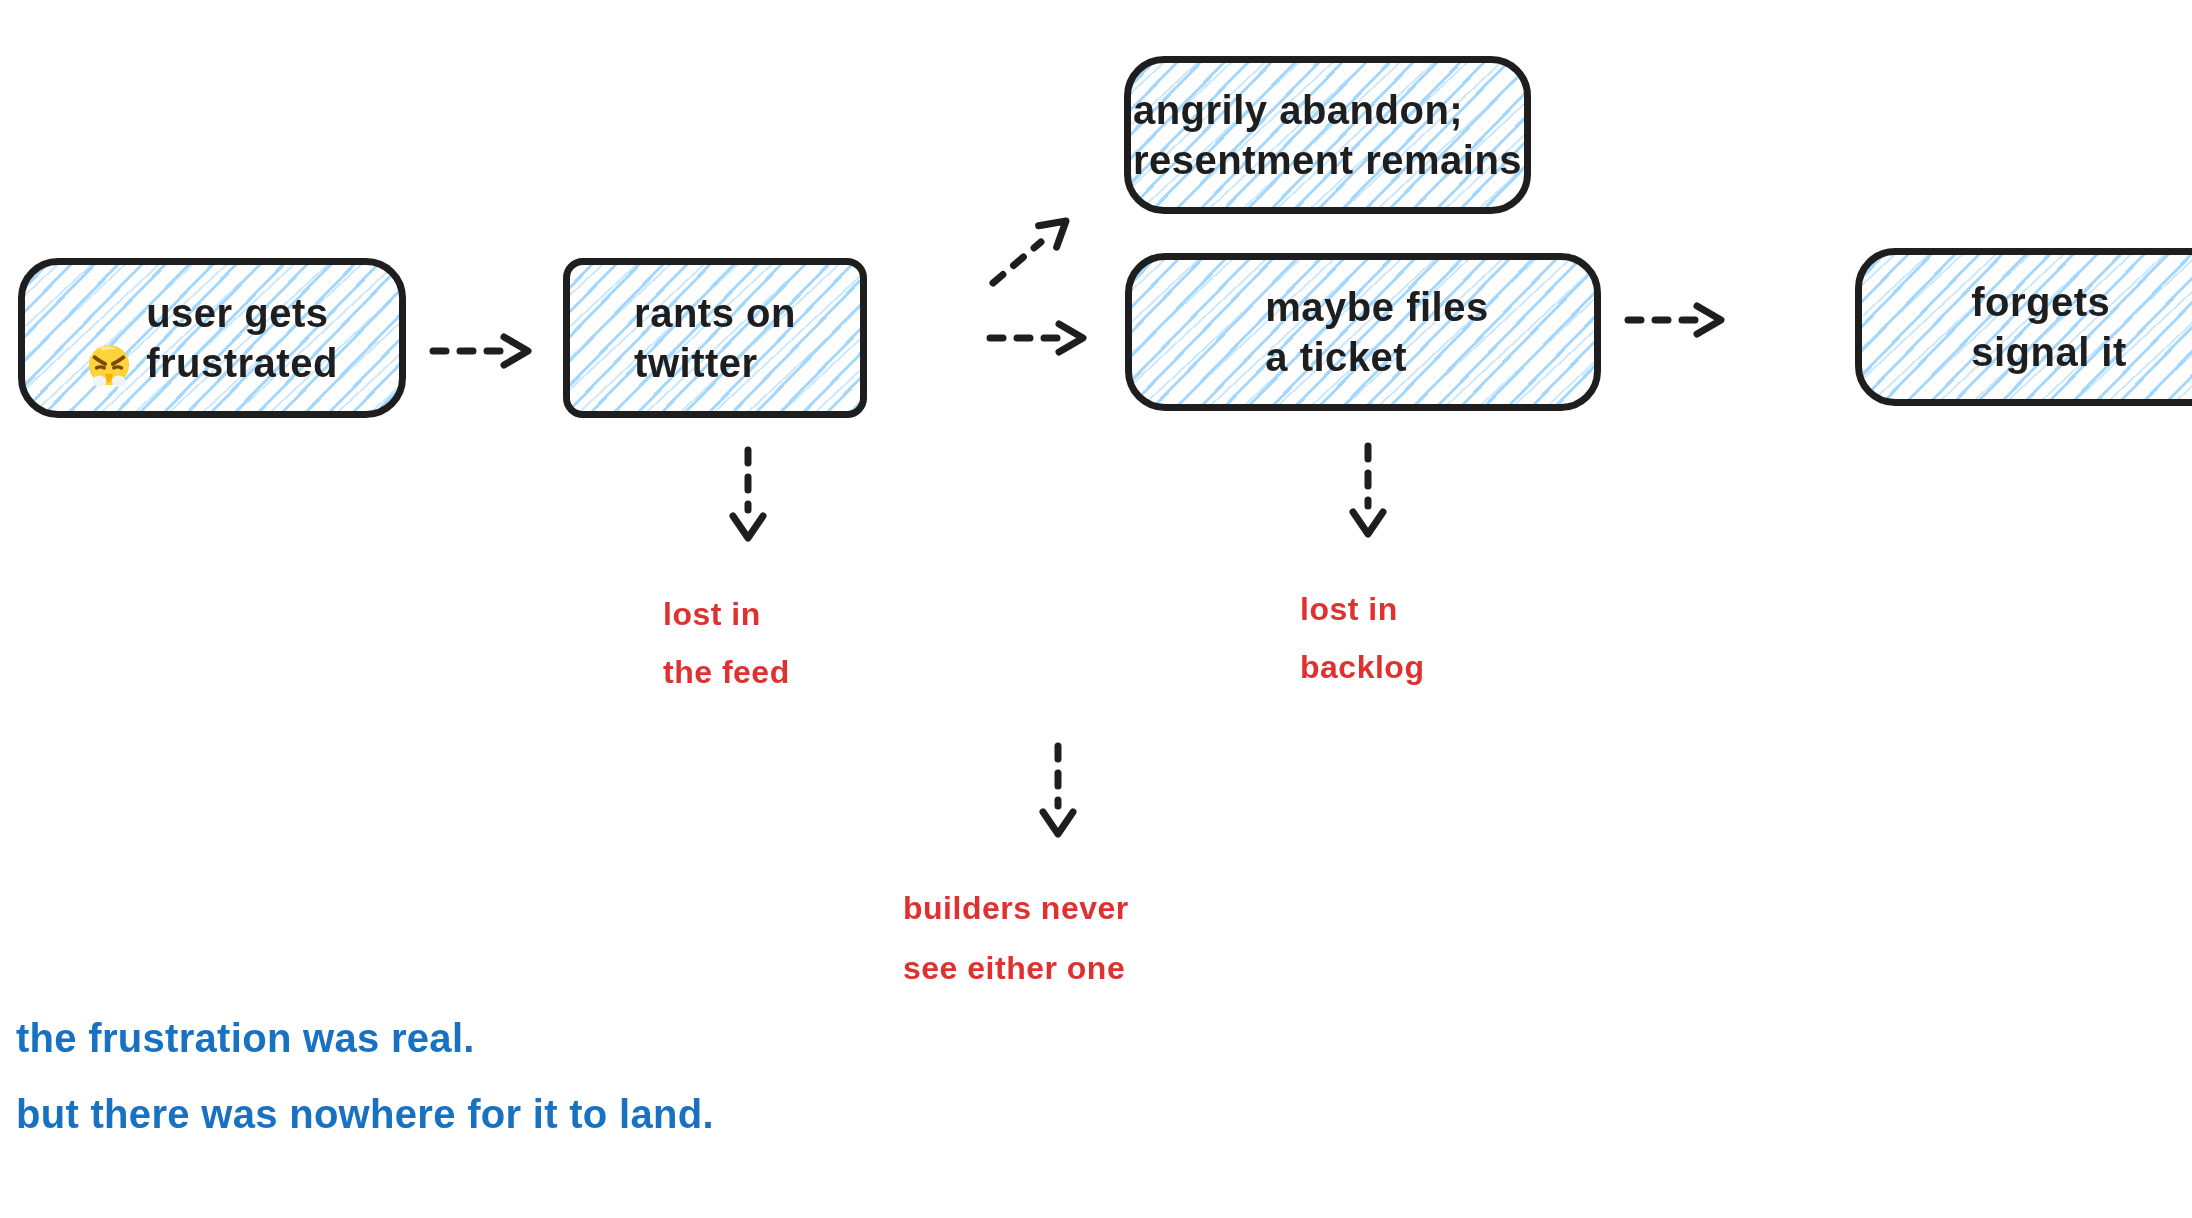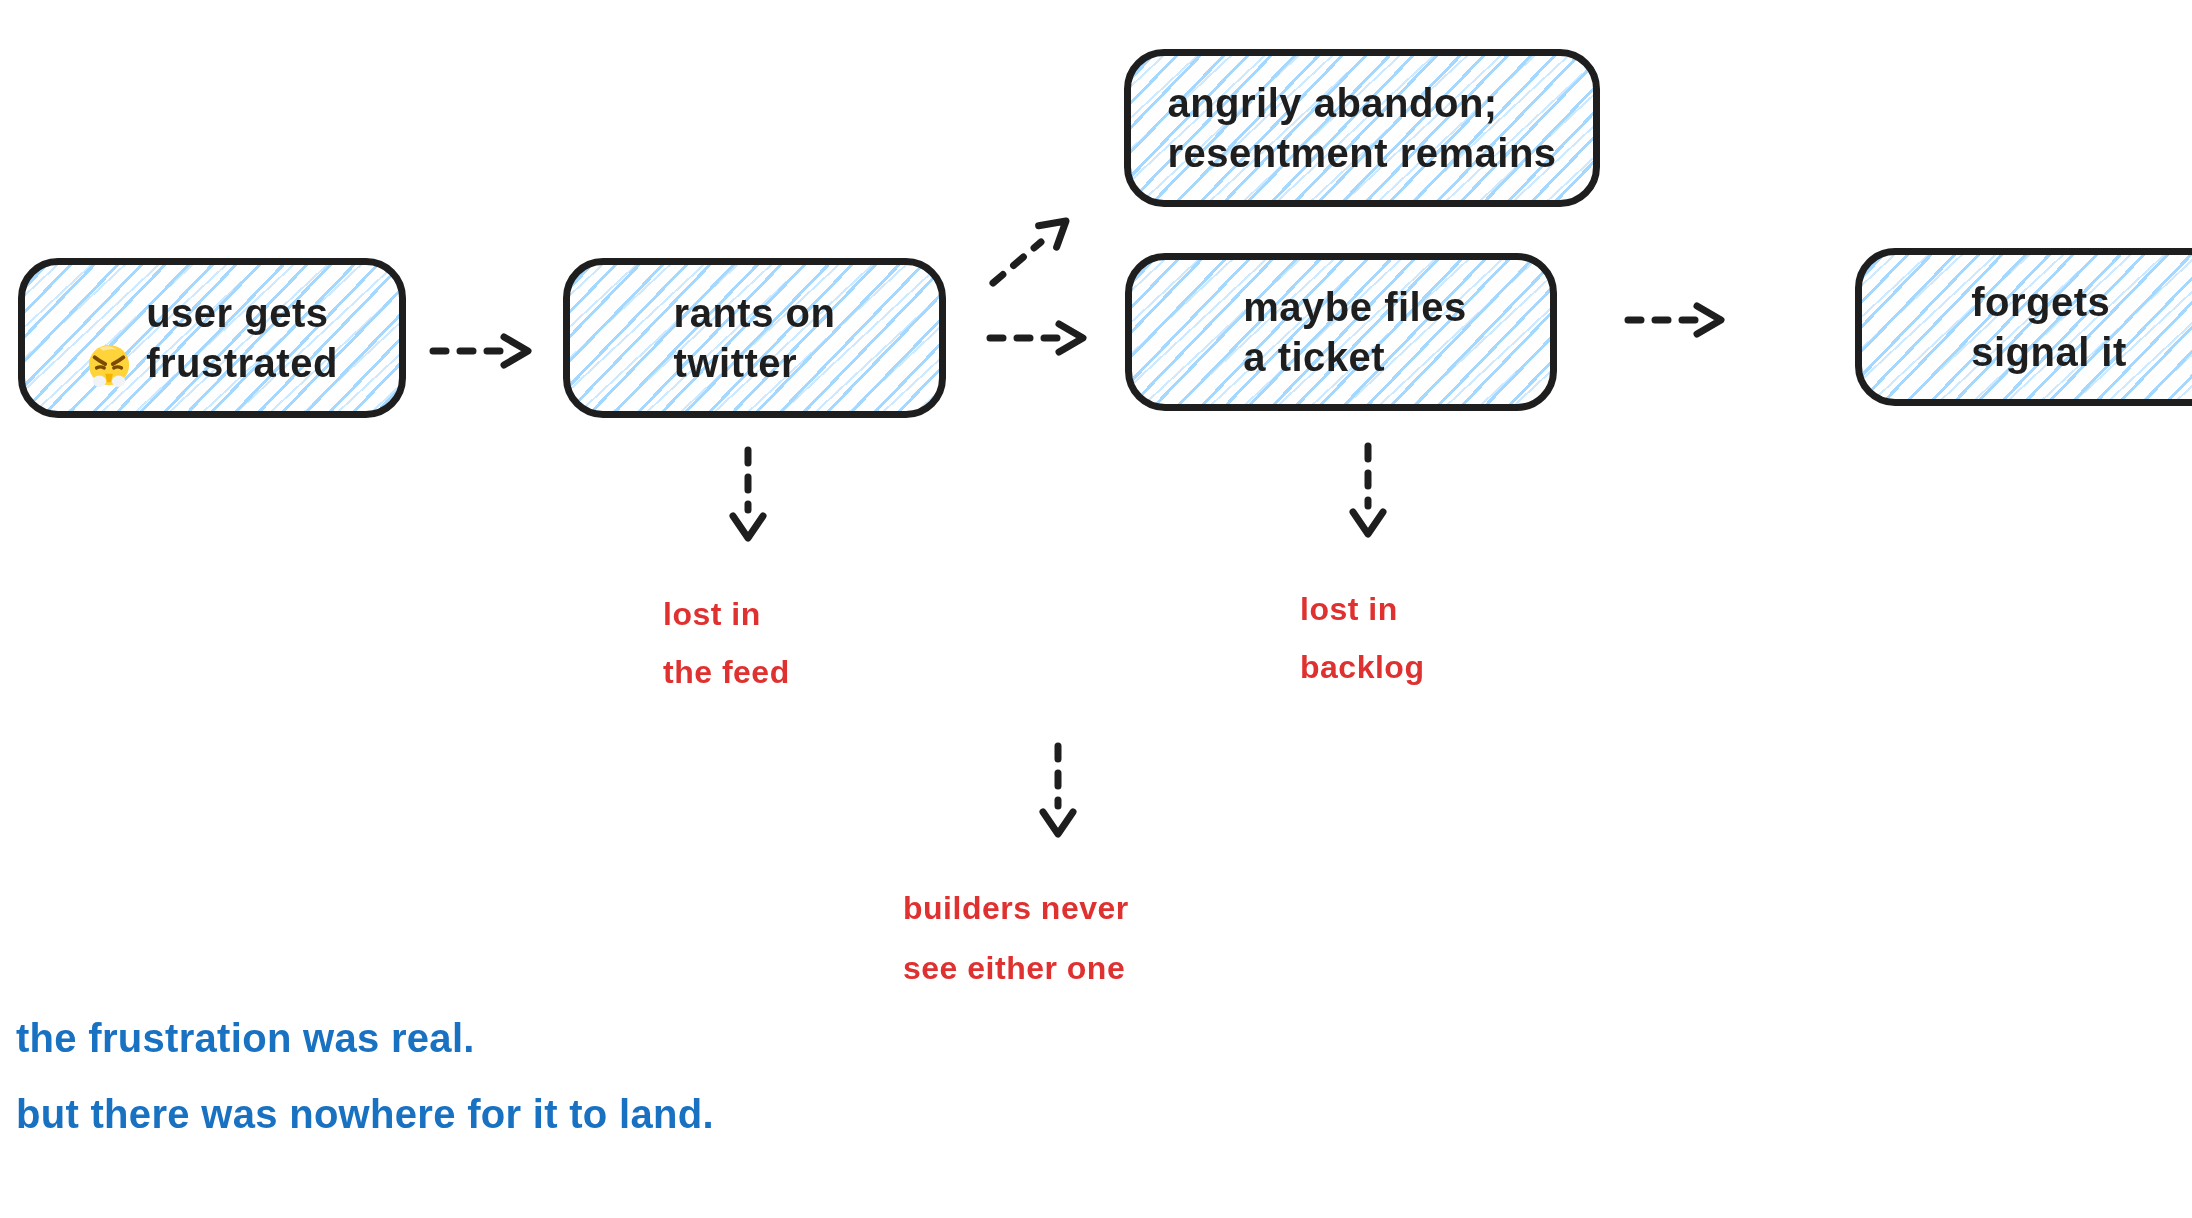--- a/index.html
+++ b/index.html
@@ -74,35 +74,35 @@
           <path d="M20 33 L28 33 L26 42 L22 42 Z" fill="#f5b301"></path>
         </svg>
       </span>
       <div class="node-lines">
         <div>user gets</div>
         <div>frustrated</div>
       </div>
     </div>
   </div>
 
-  <div class="node" style="left:563px;top:258px;width:383px;height:160px;">
+  <div class="node" style="left:563px;top:258px;width:304px;height:160px;border-radius:20px;">
     <div class="node-lines">
       <div>rants on</div>
       <div>twitter</div>
     </div>
   </div>
 
-  <div class="node" style="left:1124px;top:49px;width:476px;height:158px;justify-content:center;">
+  <div class="node" style="left:1124px;top:56px;width:407px;height:158px;justify-content:center;">
     <div class="node-lines">
       <div>angrily abandon;</div>
       <div>resentment remains</div>
     </div>
   </div>
 
-  <div class="node" style="left:1125px;top:253px;width:432px;height:158px;padding-left:28px;">
+  <div class="node" style="left:1125px;top:253px;width:476px;height:158px;padding-left:28px;">
     <div class="node-lines">
       <div>maybe files</div>
       <div>a ticket</div>
     </div>
   </div>
 
   <div class="node" style="left:1855px;top:248px;width:388px;height:158px;">
     <div class="node-lines">
       <div>forgets</div>
       <div>signal it</div>

